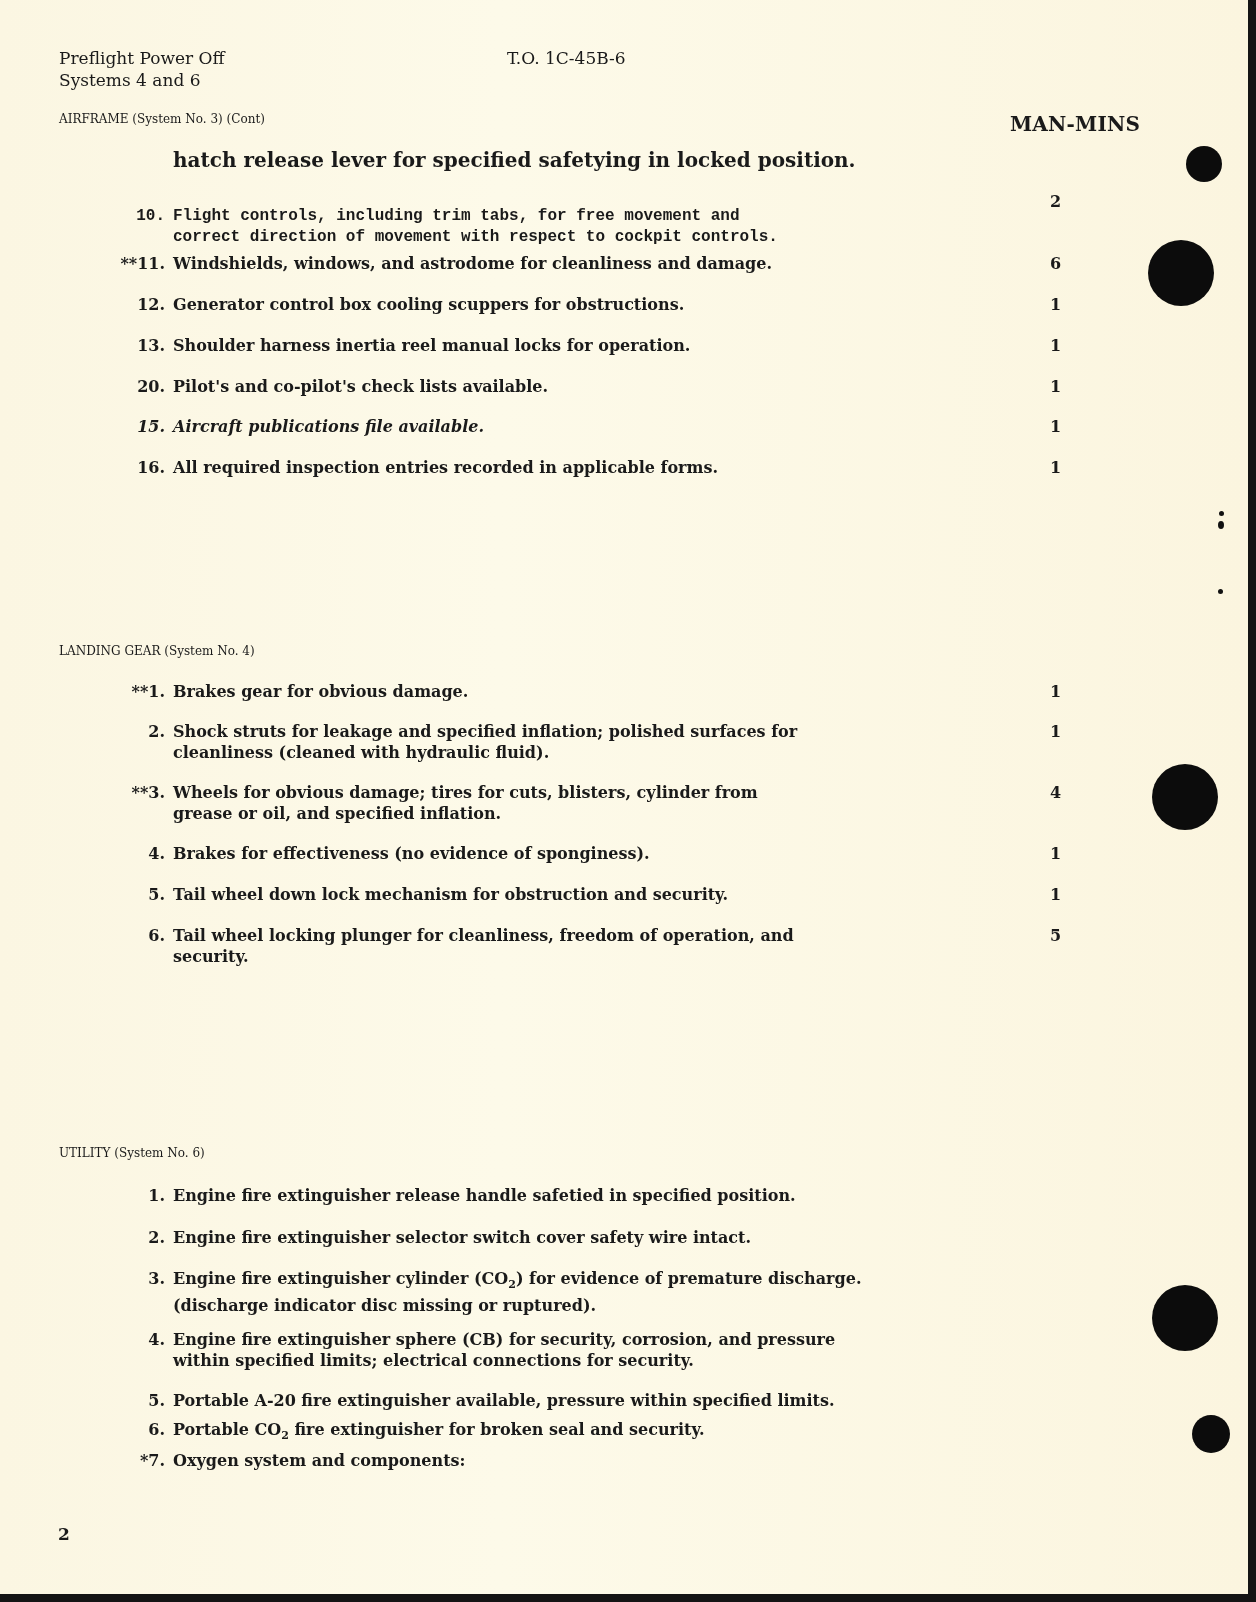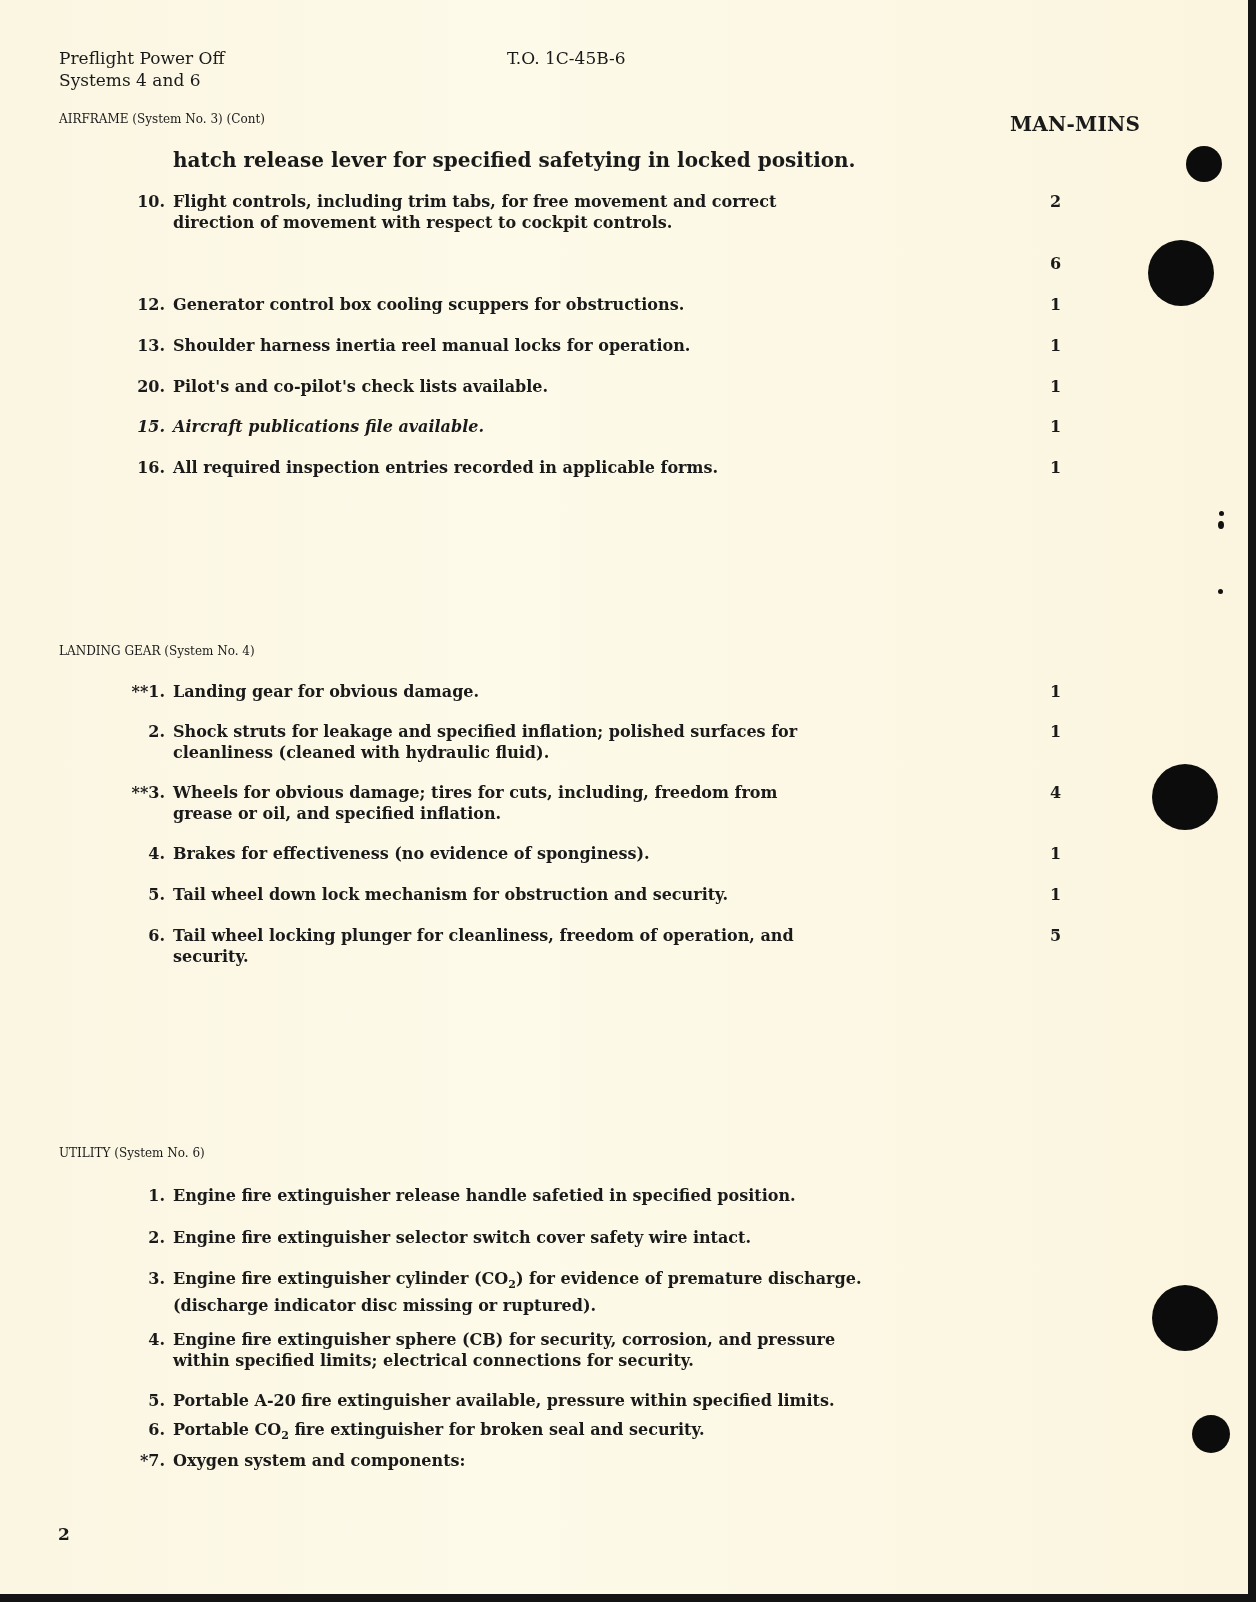--- a/index.html
+++ b/index.html
@@ -44,26 +44,30 @@
     <div>Preflight Power Off</div>
     <div>Systems 4 and 6</div>
   </div>
   <div class="hdr hdr-center">T.O. 1C-45B-6</div>
 
   <div class="section-title" style="top:108px;">AIRFRAME  (System No. 3) (Cont)</div>
   <div class="man-mins">MAN-MINS</div>
 
   <div class="cont" style="top:150px;">hatch release lever for specified safetying in locked position.</div>
 
-  <div class="item" style="left:173px; top:191px;">
+  <div class="item" style="left:173px; top:206px;font-family:Liberation Mono, monospace;">
     <span class="num">10.</span>
     <span class="txt">Flight controls, including trim tabs, for free movement and correct direction of movement with respect to cockpit controls.</span>
   </div>
   <div class="mins" style="top:192px;">2</div>
 
+  <div class="item" style="left:173px; top:253px;">
+    <span class="num">**11.</span>
+    <span class="txt" style="width:720px;">Windshields, windows, and astrodome for cleanliness and damage.</span>
+  </div>
   <div class="mins" style="top:254px;">6</div>
 
   <div class="item" style="left:173px; top:294px;">
     <span class="num">12.</span>
     <span class="txt">Generator control box cooling scuppers for obstructions.</span>
   </div>
   <div class="mins" style="top:295px;">1</div>
 
   <div class="item" style="left:173px; top:335px;">
     <span class="num">13.</span>
@@ -86,33 +90,33 @@
   <div class="item" style="left:173px; top:457px;">
     <span class="num">16.</span>
     <span class="txt">All required inspection entries recorded in applicable forms.</span>
   </div>
   <div class="mins" style="top:458px;">1</div>
 
   <div class="section-title" style="top:640px;">LANDING GEAR (System No. 4)</div>
 
   <div class="item" style="left:173px; top:681px;">
     <span class="num">**1.</span>
-    <span class="txt">Landing gear for obvious damage.</span>
+    <span class="txt">Brakes gear for obvious damage.</span>
   </div>
   <div class="mins" style="top:682px;">1</div>
 
   <div class="item" style="left:173px; top:721px;">
     <span class="num">2.</span>
     <span class="txt">Shock struts for leakage and specified inflation; polished surfaces for cleanliness (cleaned with hydraulic fluid).</span>
   </div>
   <div class="mins" style="top:722px;">1</div>
 
   <div class="item" style="left:173px; top:782px;">
     <span class="num">**3.</span>
-    <span class="txt">Wheels for obvious damage; tires for cuts, including, freedom from grease or oil, and specified inflation.</span>
+    <span class="txt">Wheels for obvious damage; tires for cuts, blisters, cylinder from grease or oil, and specified inflation.</span>
   </div>
   <div class="mins" style="top:783px;">4</div>
 
   <div class="item" style="left:173px; top:843px;">
     <span class="num">4.</span>
     <span class="txt">Brakes for effectiveness (no evidence of sponginess).</span>
   </div>
   <div class="mins" style="top:844px;">1</div>
 
   <div class="item" style="left:173px; top:884px;">

